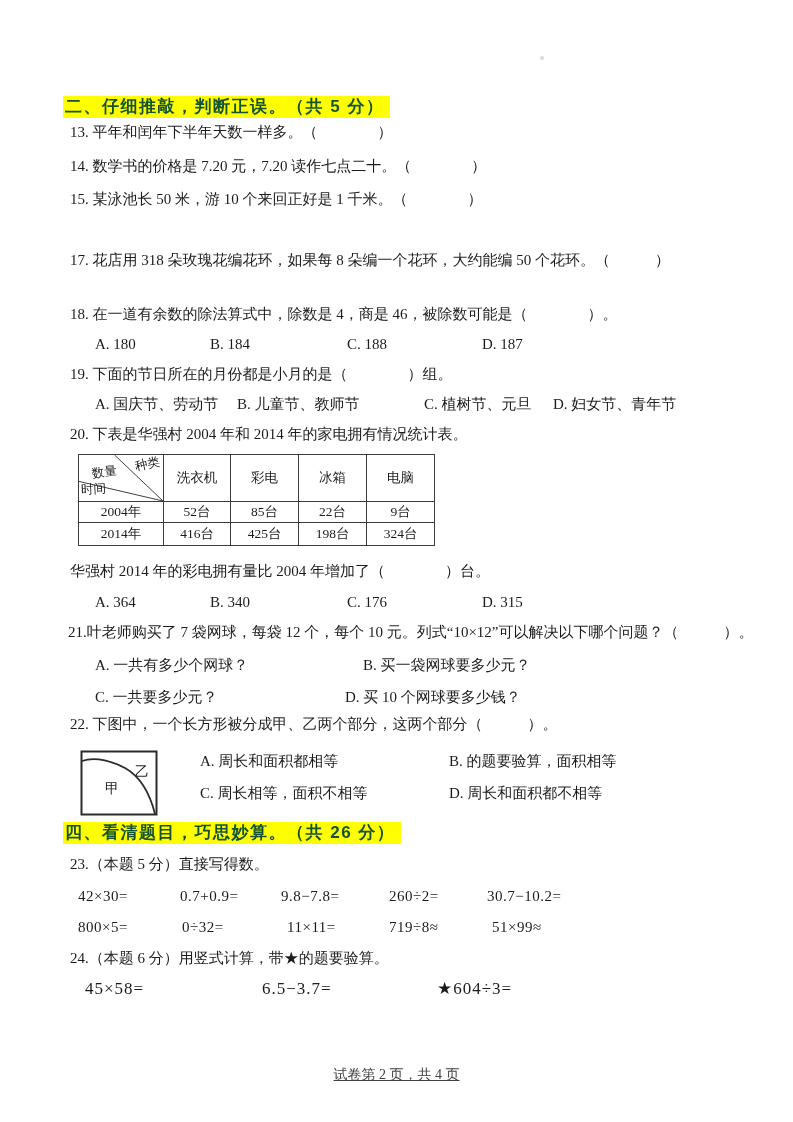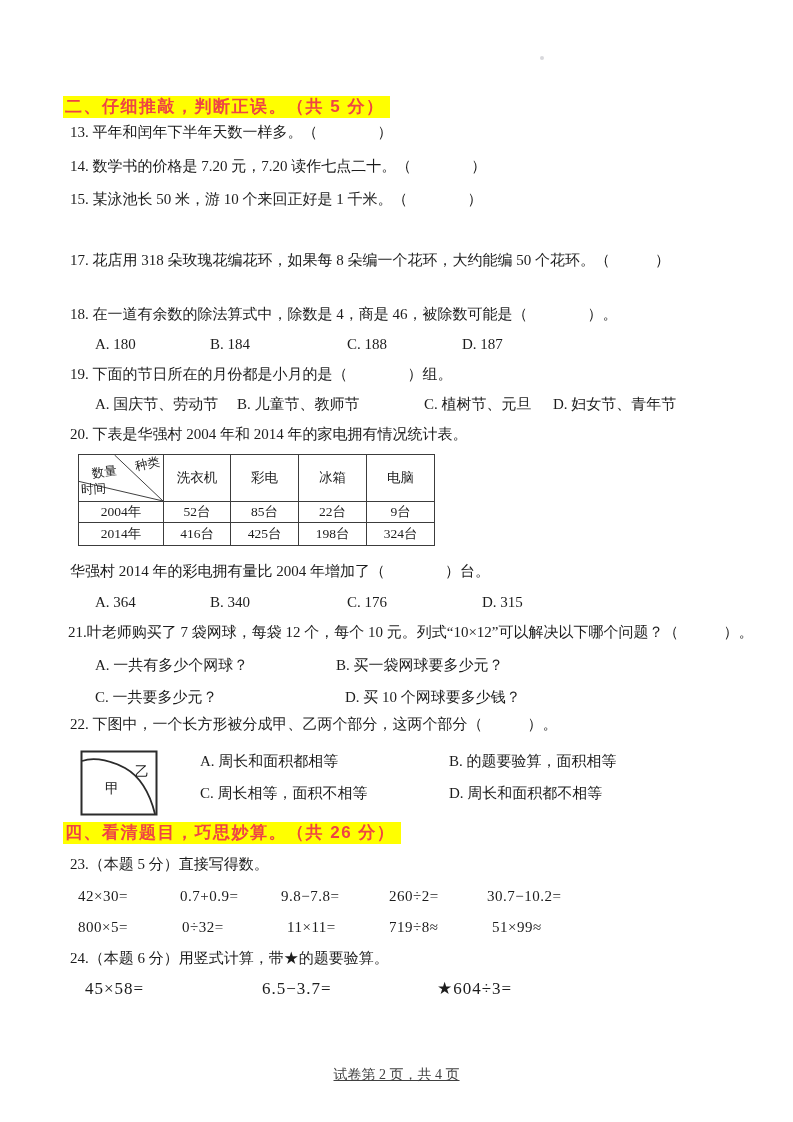--- a/index.html
+++ b/index.html
@@ -4,21 +4,21 @@
 <style>
   html,body { margin:0; padding:0; background:#e9e9e9; }
   .page {
     position:relative; width:793px; height:1122px; margin:0 auto;
     background:#ffffff; overflow:hidden;
     font-family:"Liberation Serif","DejaVu Serif",serif;
     color:#1c1c1c;
   }
   .sec {
     position:absolute; left:63px;
-    background:#ffff00; color:#ef4444;
+    background:#ffff00; color:#14532d;
     font-family:"Liberation Sans","DejaVu Sans",sans-serif;
     font-weight:bold; font-size:17px; letter-spacing:1.5px;
     padding:1px 6px 2px 2px; white-space:pre; line-height:19px;
   }
   .line {
     position:absolute; left:70px; font-size:15px; line-height:20px; white-space:pre;
   }
   .row { position:absolute; left:0; width:758px; height:20px;padding-left:44px; }
   .row span { position:absolute; top:0; font-size:15px; line-height:20px; white-space:pre; }
   .mathrow span { font-size:15px; letter-spacing:0.5px; }
@@ -57,21 +57,21 @@
   <div class="line" style="top:156px">14. 数学书的价格是 7.20 元，7.20 读作七点二十。（　　　　）</div>
   <div class="line" style="top:189px">15. 某泳池长 50 米，游 10 个来回正好是 1 千米。（　　　　）</div>
   <div class="line" style="top:250px">17. 花店用 318 朵玫瑰花编花环，如果每 8 朵编一个花环，大约能编 50 个花环。（　　　）</div>
 
 
   <div class="line" style="top:304px">18. 在一道有余数的除法算式中，除数是 4，商是 46，被除数可能是（　　　　）。</div>
   <div class="row" style="top:334px">
     <span style="left:95px">A. 180</span>
     <span style="left:210px">B. 184</span>
     <span style="left:347px">C. 188</span>
-    <span style="left:462px">D. 187</span>
+    <span style="left:482px">D. 187</span>
   </div>
 
   <div class="line" style="top:364px">19. 下面的节日所在的月份都是小月的是（　　　　）组。</div>
   <div class="row" style="top:394px">
     <span style="left:95px">A. 国庆节、劳动节</span>
     <span style="left:237px">B. 儿童节、教师节</span>
     <span style="left:424px">C. 植树节、元旦</span>
     <span style="left:553px">D. 妇女节、青年节</span>
   </div>
 
@@ -122,21 +122,21 @@
   <div class="row" style="top:592px">
     <span style="left:95px">A. 364</span>
     <span style="left:210px">B. 340</span>
     <span style="left:347px">C. 176</span>
     <span style="left:482px">D. 315</span>
   </div>
 
   <div class="line" style="top:622px; left:68px">21.叶老师购买了 7 袋网球，每袋 12 个，每个 10 元。列式“10×12”可以解决以下哪个问题？（　　　）。</div>
   <div class="row" style="top:655px">
     <span style="left:95px">A. 一共有多少个网球？</span>
-    <span style="left:336px">B. 买一袋网球要多少元？</span>
+    <span style="left:363px">B. 买一袋网球要多少元？</span>
   </div>
   <div class="row" style="top:687px">
     <span style="left:95px">C. 一共要多少元？</span>
     <span style="left:345px">D. 买 10 个网球要多少钱？</span>
   </div>
 
   <div class="line" style="top:714px">22. 下图中，一个长方形被分成甲、乙两个部分，这两个部分（　　　）。</div>
 
   <div class="figure">
     <svg width="78" height="66" viewBox="0 0 78 66">

